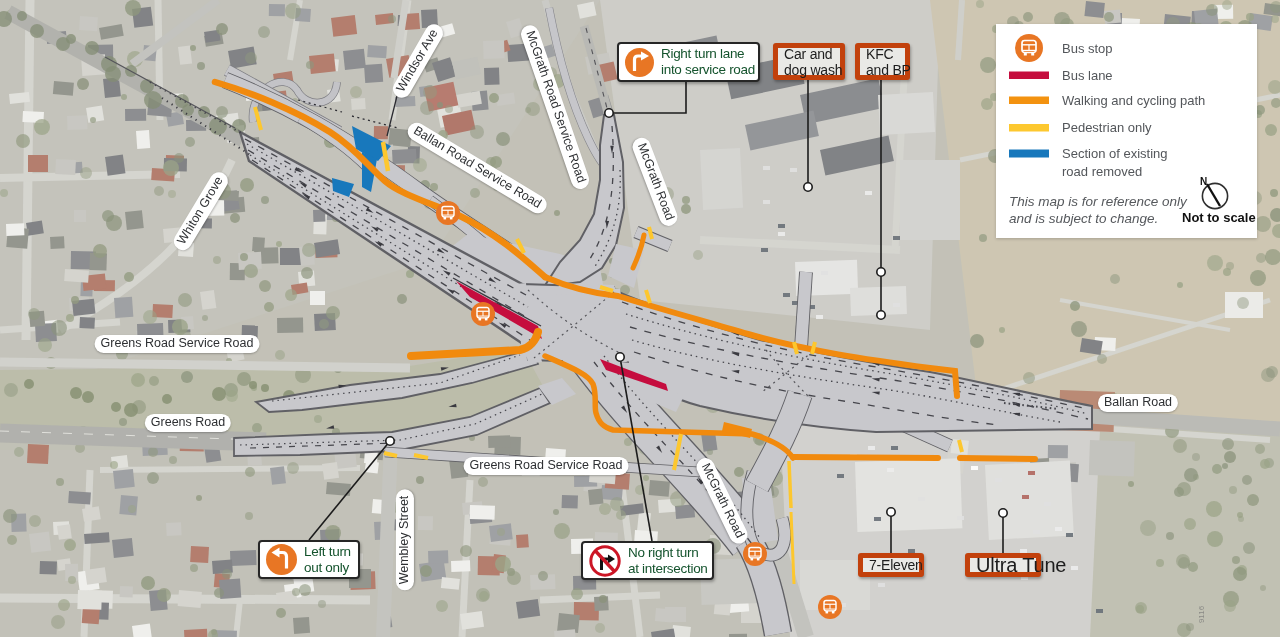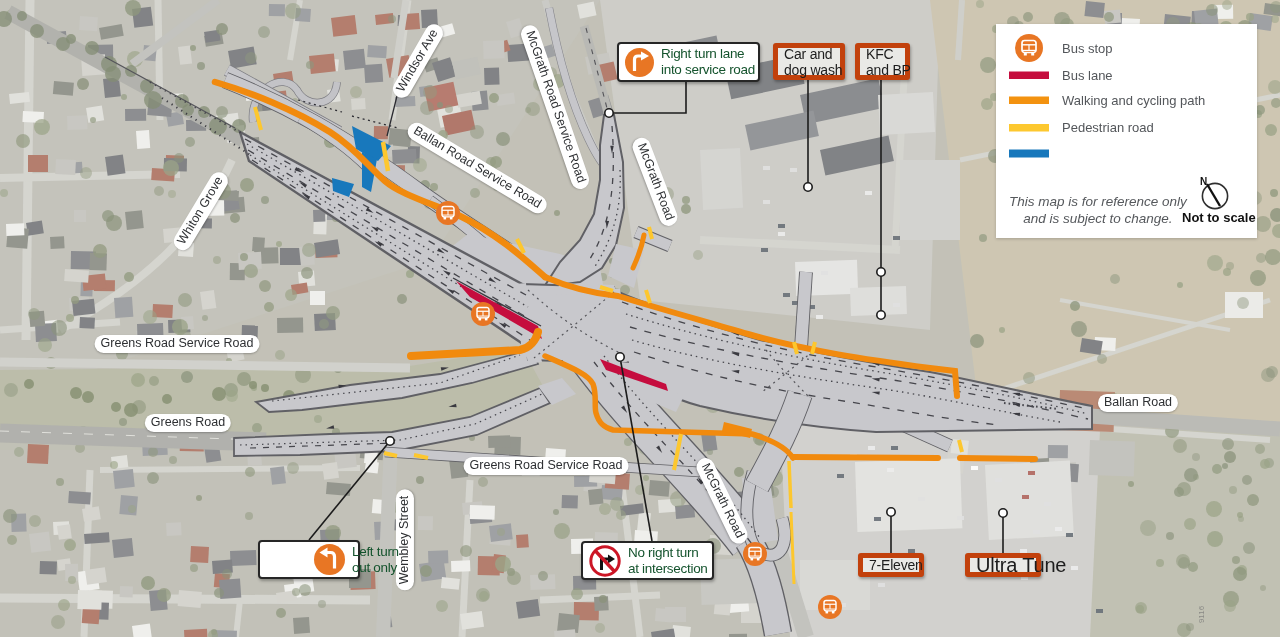--- a/index.html
+++ b/index.html
@@ -9,21 +9,21 @@
 .co{position:absolute;border:2px solid #262626;border-radius:4px;display:flex;align-items:center;
  box-sizing:border-box;background:#fff;z-index:6;box-shadow:1px 2px 3px rgba(0,0,0,0.3);}
 .coi{margin-left:6px;display:flex;align-items:center;flex:0 0 auto;}
 .cot{margin-left:7px;font-size:13.5px;line-height:16px;color:#14532d;white-space:nowrap;letter-spacing:-0.3px;}
 .gb{position:absolute;border:5px solid #c2410c;border-radius:3px;background:#e9e9e6;color:#1d1d1d;box-shadow:1px 2px 3px rgba(0,0,0,0.3);
  box-sizing:border-box;display:flex;align-items:center;padding-left:6px;line-height:16px;
  white-space:nowrap;z-index:6;letter-spacing:-0.2px;}
 #legend{position:absolute;left:996px;top:24px;width:261px;height:214px;background:#fff;z-index:7;
  box-shadow:0 1px 3px rgba(0,0,0,0.2);}
 .li{position:absolute;left:66px;font-size:13px;color:#53565a;line-height:17.5px;white-space:nowrap;}
-#lnote{position:absolute;left:13px;top:170px;font-size:13.5px;color:#55585c;line-height:16.5px;white-space:nowrap;text-align:center;}
+#lnote{position:absolute;left:13px;top:170px;font-size:13.5px;color:#55585c;line-height:16.5px;white-space:nowrap;}
 #lscale{position:absolute;left:186px;top:186px;font-size:13px;font-weight:bold;color:#111;white-space:nowrap;}
 </style></head><body>
 <div id="map">
 <svg width="1280" height="637" viewBox="0 0 1280 637">
 <rect width="1280" height="637" fill="#b2b0a3"></rect>
 <polygon points="0,0 600,0 430,260 0,400" fill="#b4b3a8"></polygon>
 <polygon points="0,400 300,380 260,470 0,470" fill="#b0b0a2"></polygon>
 <rect x="0" y="450" width="790" height="187" fill="#b1b0a4"></rect>
 <polygon points="600,0 940,0 930,330 640,300" fill="#c0bfb9"></polygon>
 <polygon points="930,0 1280,0 1280,430 980,420" fill="#c0b79d"></polygon>
@@ -935,21 +935,21 @@
 <div class="co" style="left:617px;top:42px;width:143px;height:40px;background:#fff;">
       <div class="coi">
         <svg width="29" height="29" viewBox="-14.5 -14.5 29 29">
           <circle r="14.5" fill="#e87624"></circle>
 <path d="M-5,8.5 L-5,-3 Q-5,-6.5 -1.5,-6.5 L2,-6.5" fill="none" stroke="#fff" stroke-width="3.2"></path>
 <path d="M1.5,-11 L9.5,-6.5 L1.5,-2 Z" fill="#fff"></path>
         </svg>
       </div>
       <div class="cot">Right turn lane<br>into service road</div>
     </div>
-<div class="co" style="left:258px;top:540px;width:102px;height:39px;background:#fff;padding-left:48px;">
+<div class="co" style="left:258px;top:540px;width:102px;height:39px;background:#fff;">
       <div class="coi">
         <svg width="31" height="31" viewBox="-15.5 -15.5 31 31">
           <circle r="15.5" fill="#e87624"></circle>
 <path d="M5,9 L5,-3 Q5,-7 1,-7 L-3,-7" fill="none" stroke="#fff" stroke-width="3.2"></path>
 <path d="M-2,-12 L-10,-7 L-2,-2 Z" fill="#fff"></path>
         </svg>
       </div>
       <div class="cot">Left turn<br>out only</div>
     </div>
 <div class="co" style="left:581px;top:541px;width:133px;height:39px;background:#fff;">
@@ -985,17 +985,18 @@
 <rect x="13" y="72.5" width="40" height="7.5" fill="#f3920f"></rect>
 <rect x="13" y="100" width="40" height="7.5" fill="#fdc82f"></rect>
 <rect x="13" y="125.5" width="40" height="8" fill="#1878bc"></rect>
 <circle cx="219" cy="172" r="12.6" fill="none" stroke="#2f2f2f" stroke-width="1.6"></circle>
 <line x1="211" y1="160" x2="224" y2="182" stroke="#111" stroke-width="2.4"></line>
 <text x="204" y="161" font-size="10" font-weight="bold" fill="#111" font-family="Liberation Sans, sans-serif">N</text>
 </svg>
 <div class="li" style="top:16px;">Bus stop</div>
 <div class="li" style="top:43px;">Bus lane</div>
 <div class="li" style="top:68px;">Walking and cycling path</div>
-<div class="li" style="top:95px;">Pedestrian road</div>
+<div class="li" style="top:95px;">Pedestrian only</div>
+<div class="li" style="top:121px;">Section of existing<br>road removed</div>
 <div id="lnote"><i>This map is for reference only<br>and is subject to change.</i></div>
 <div id="lscale">Not to scale</div>
 </div>
 <div style="position:absolute;left:1193px;top:610px;font-size:8px;color:#8a8a86;transform:rotate(-90deg);z-index:4;">9116</div>
 </div>
 </body></html>

